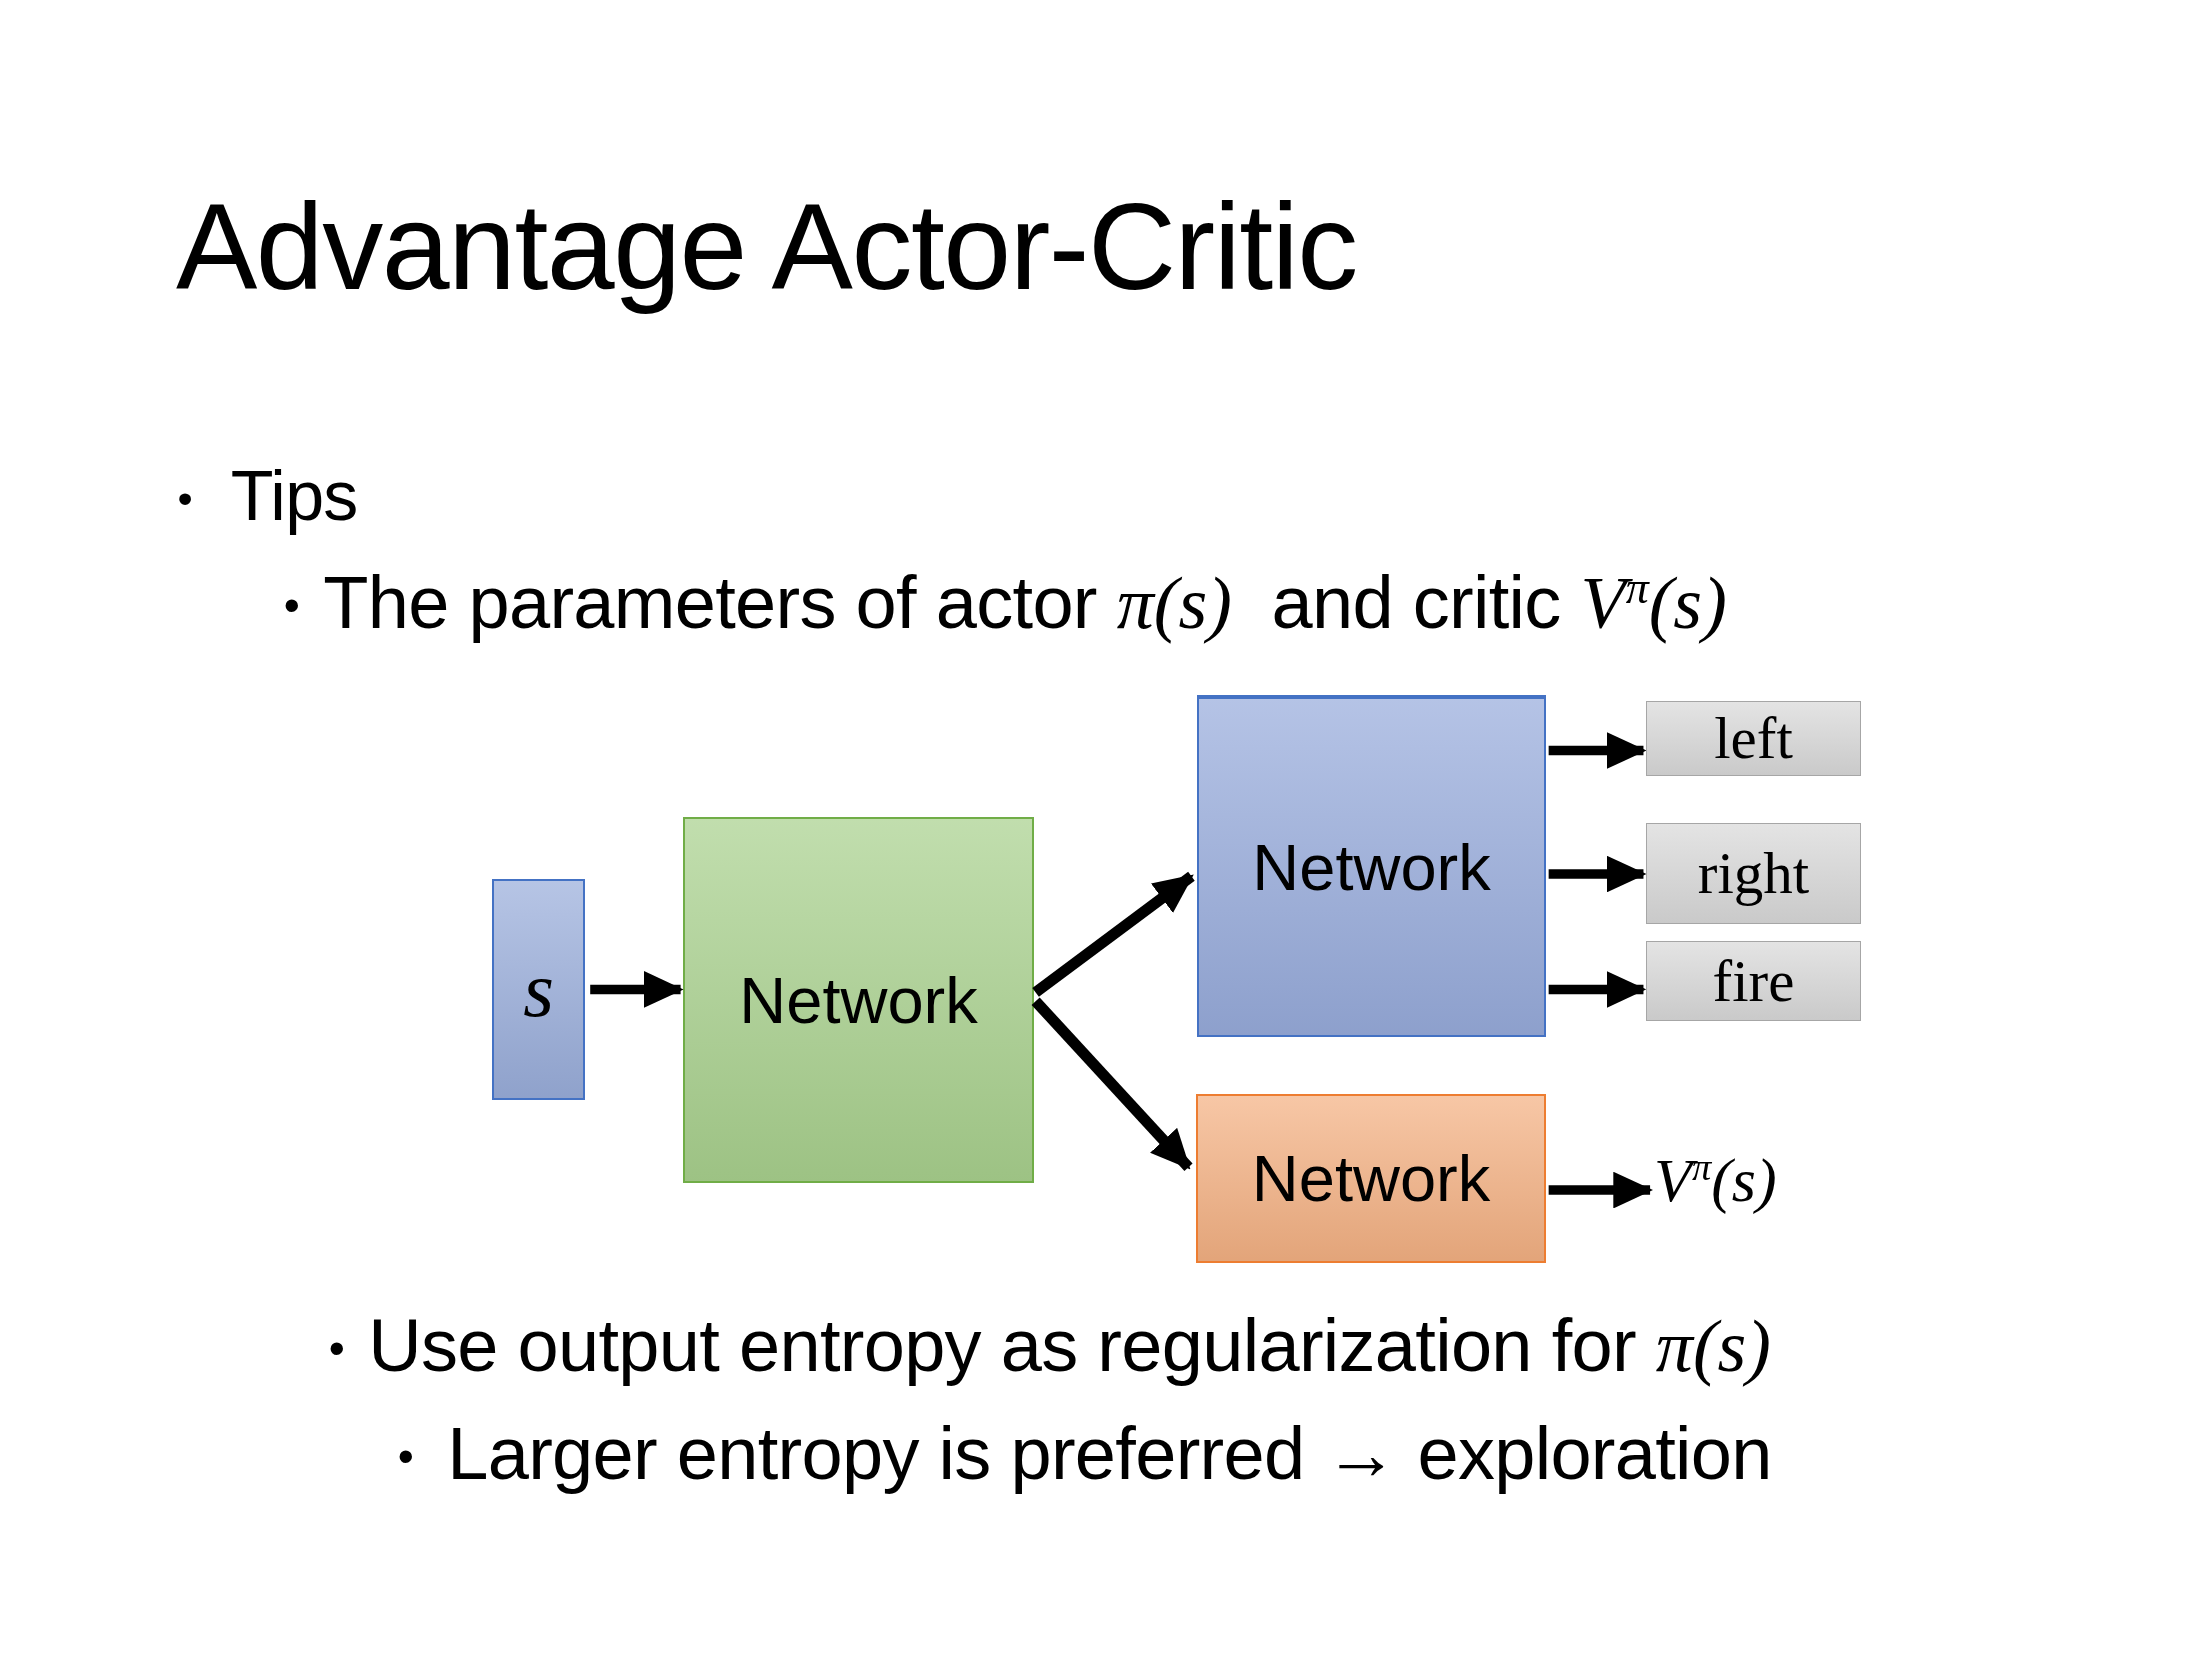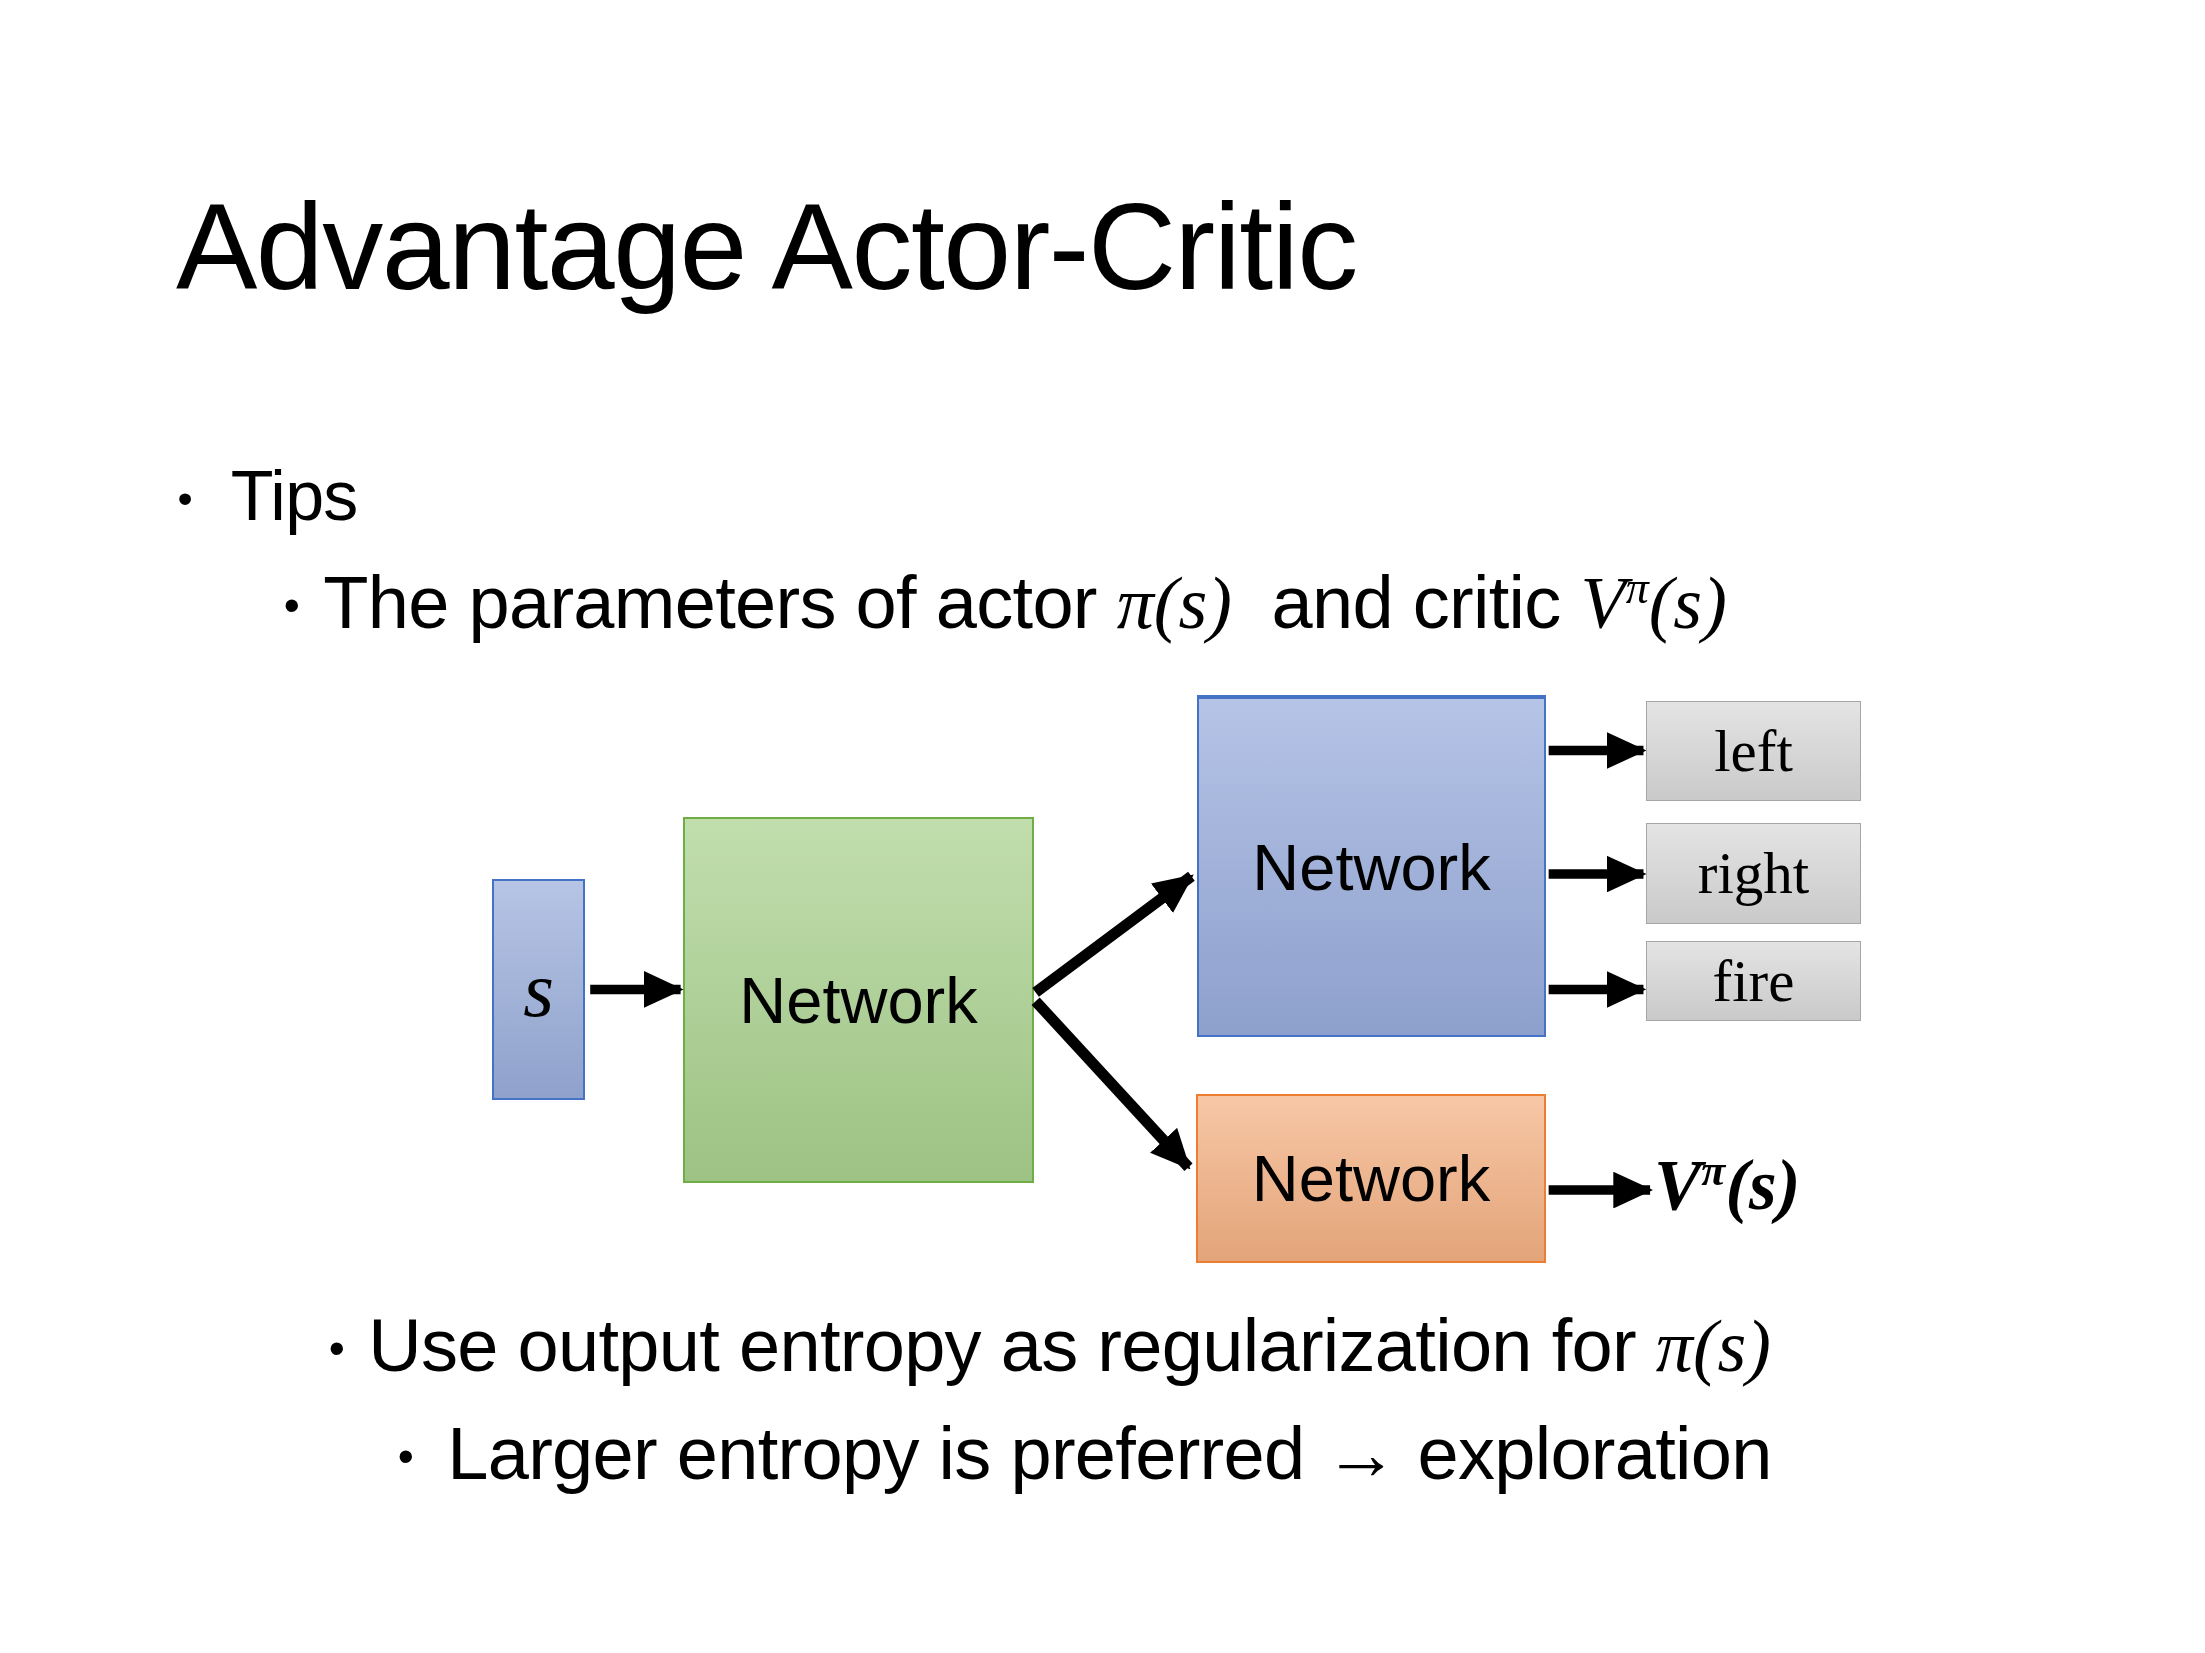--- a/index.html
+++ b/index.html
@@ -34,25 +34,25 @@
        font-size:65px;}
   .actor-box{left:1197px; top:695px; width:349px; height:342px;
        background-color:var(--actor-box-fill,#98ACDC); border:2.2px solid var(--actor-box-border,#4472C4);
        border-top-width:4.4px; font-size:65px;}
   .critic-box{left:1196px; top:1094px; width:350px; height:169px;
        background-color:var(--critic-box-fill,#F4B183); border:2.2px solid var(--critic-box-border,#ED7D31);
        font-size:65px;}
   .action-box{left:1646px; width:215px;
        background-color:var(--action-box-fill,#D9D9D9); border:1.5px solid var(--action-box-border,#A6A6A6);
        font-family:"Liberation Serif",serif; font-size:59px;}
-  .action-left{top:701px; height:100px;}
+  .action-left{top:701px; height:75px;}
   .action-right{top:823px; height:101px;}
   .action-fire{top:941px; height:80px;}
-  .critic-output{left:1654px; top:1145px; font-size:71px;
-       font-family:"Liberation Serif",serif; font-style:italic;font-weight:bold;}
+  .critic-output{left:1654px; top:1145px; font-size:62px;
+       font-family:"Liberation Serif",serif; font-style:italic;}
   
   #arrows{position:absolute; left:0; top:0; pointer-events:none;}
   .arrow{stroke:var(--arrow,#000); fill:none;}
   .ah{fill:var(--arrow,#000);}
 </style>
 </head>
 <body>
 
 <div id="slide" style="--state-box-fill: #9AAEDB; --state-box-border: #4472C4; --shared-box-fill: #A9D18E; --shared-box-border: #70AD47; --actor-box-fill: #98ACDC; --actor-box-border: #4472C4; --critic-box-fill: #F4B183; --critic-box-border: #ED7D31; --action-box-fill: #D9D9D9; --action-box-border: #A6A6A6; --arrow: #000000;">
 

